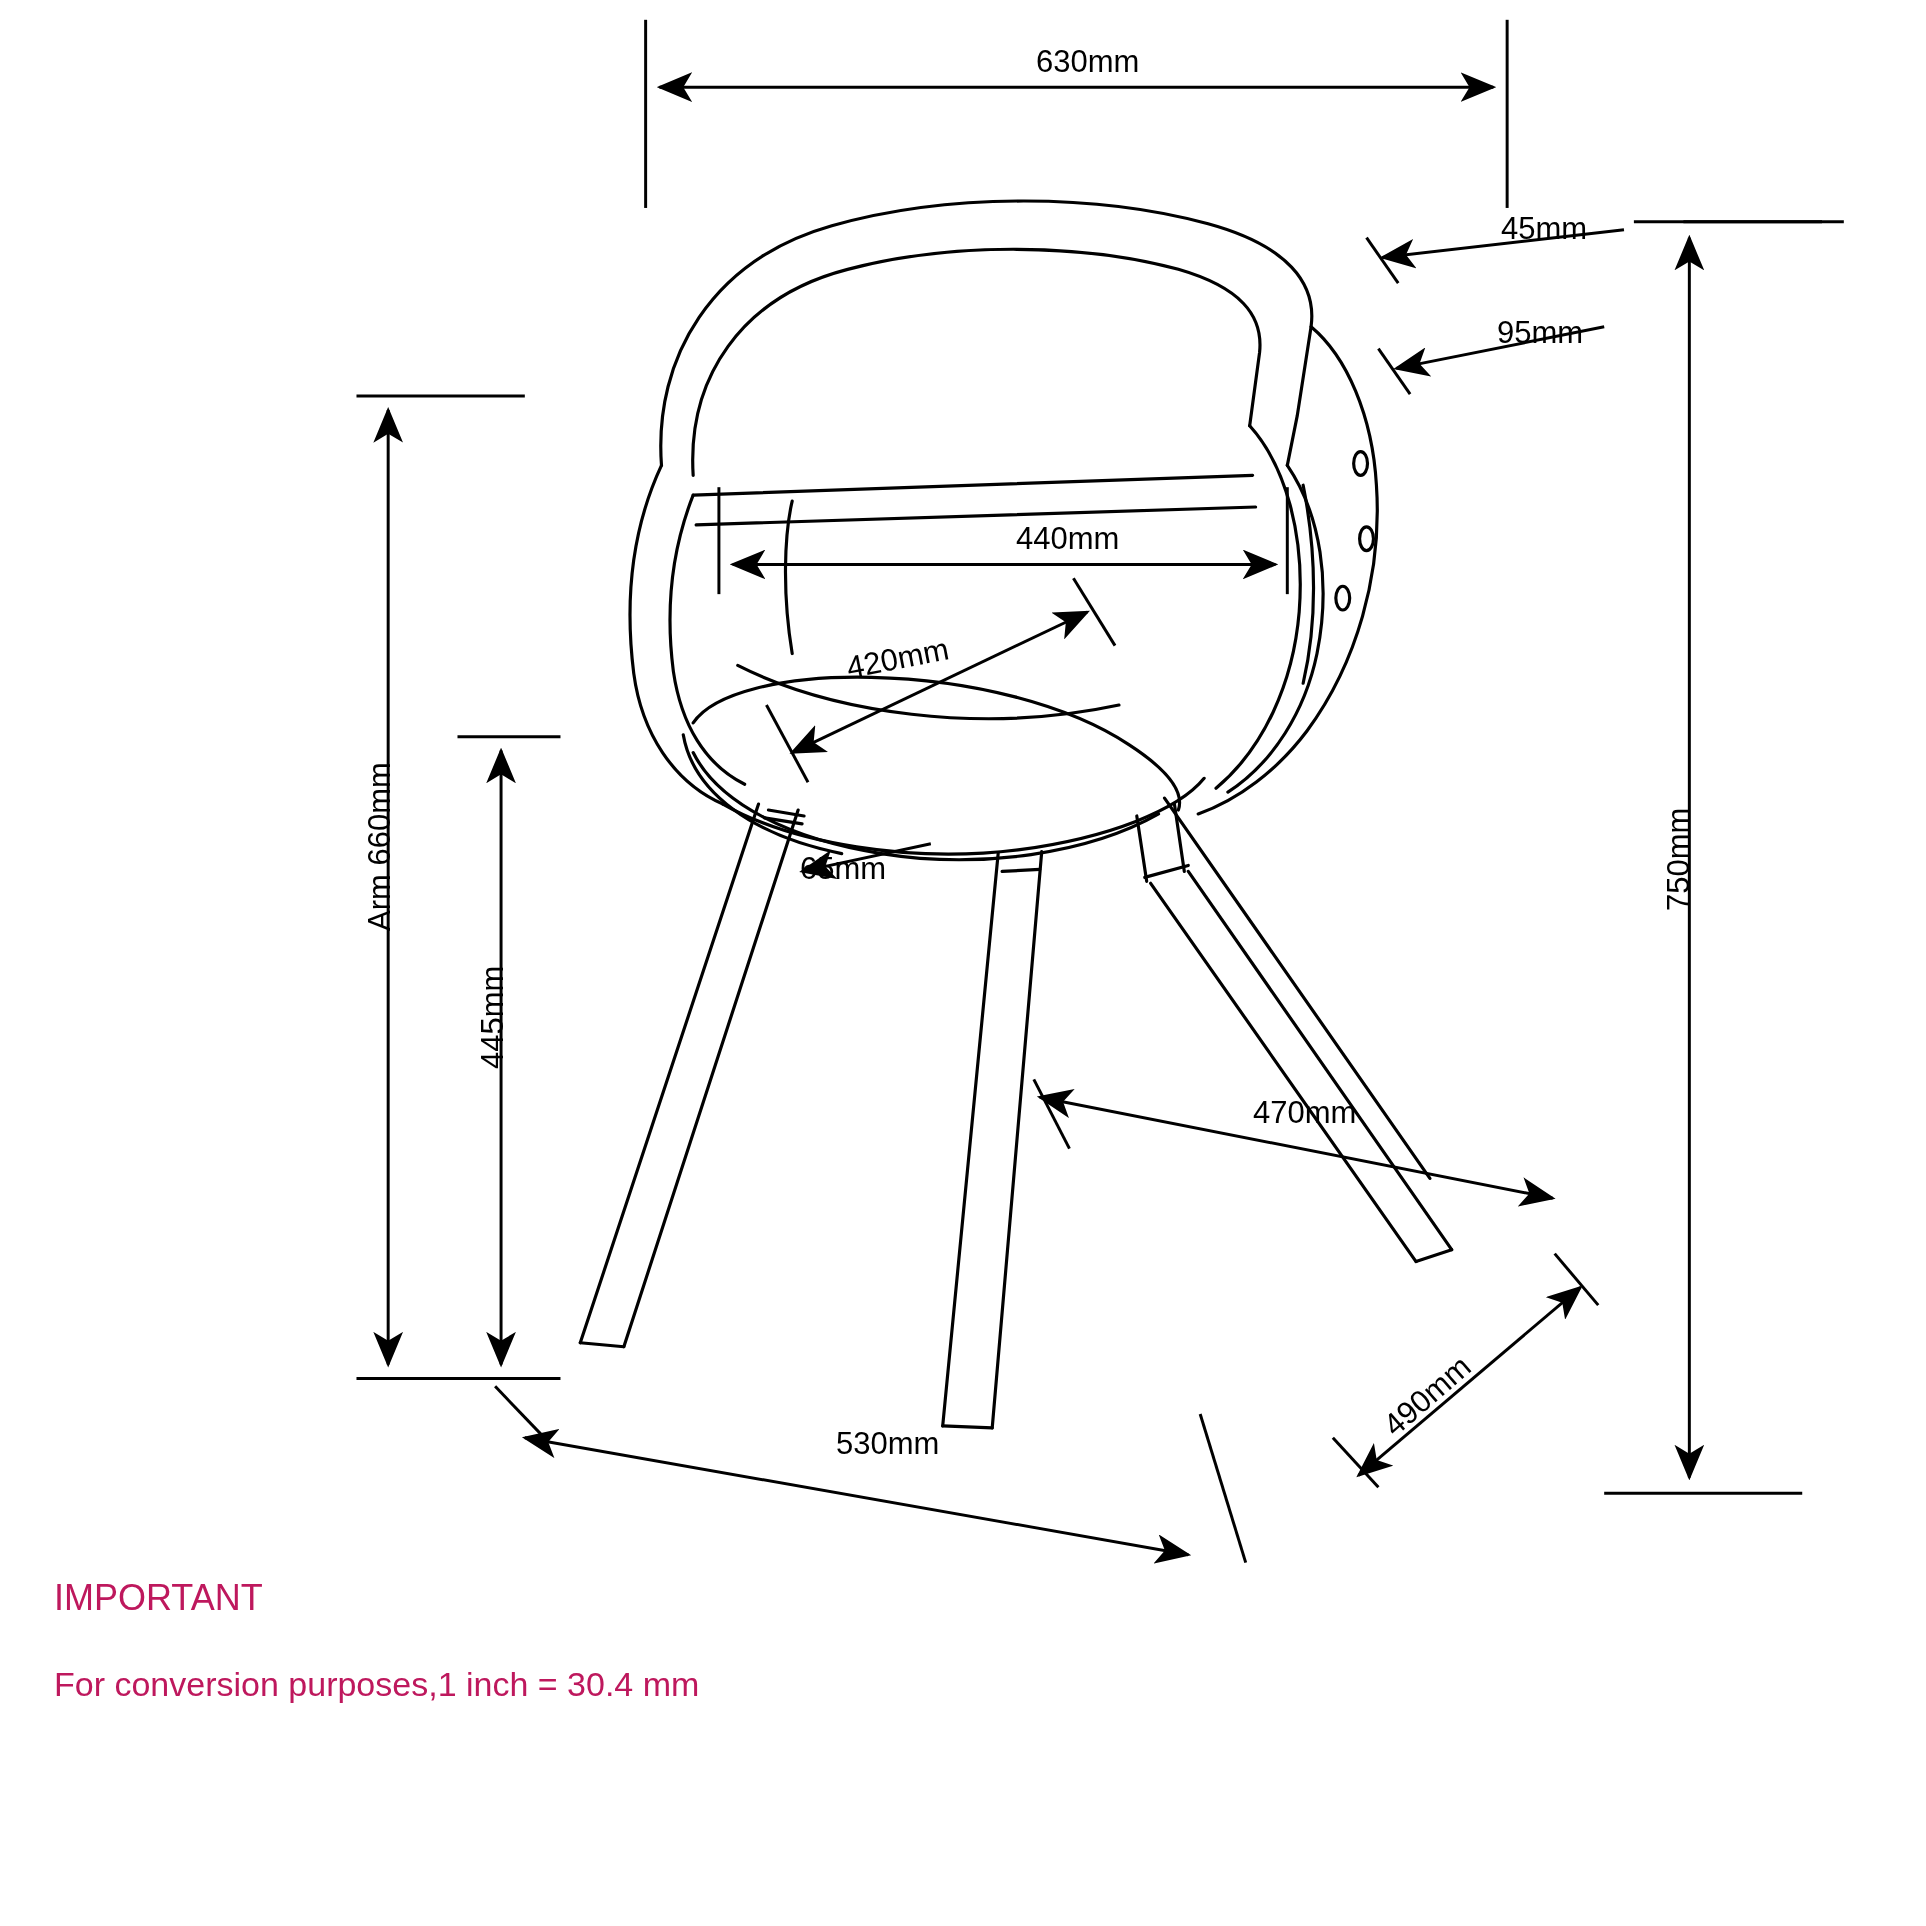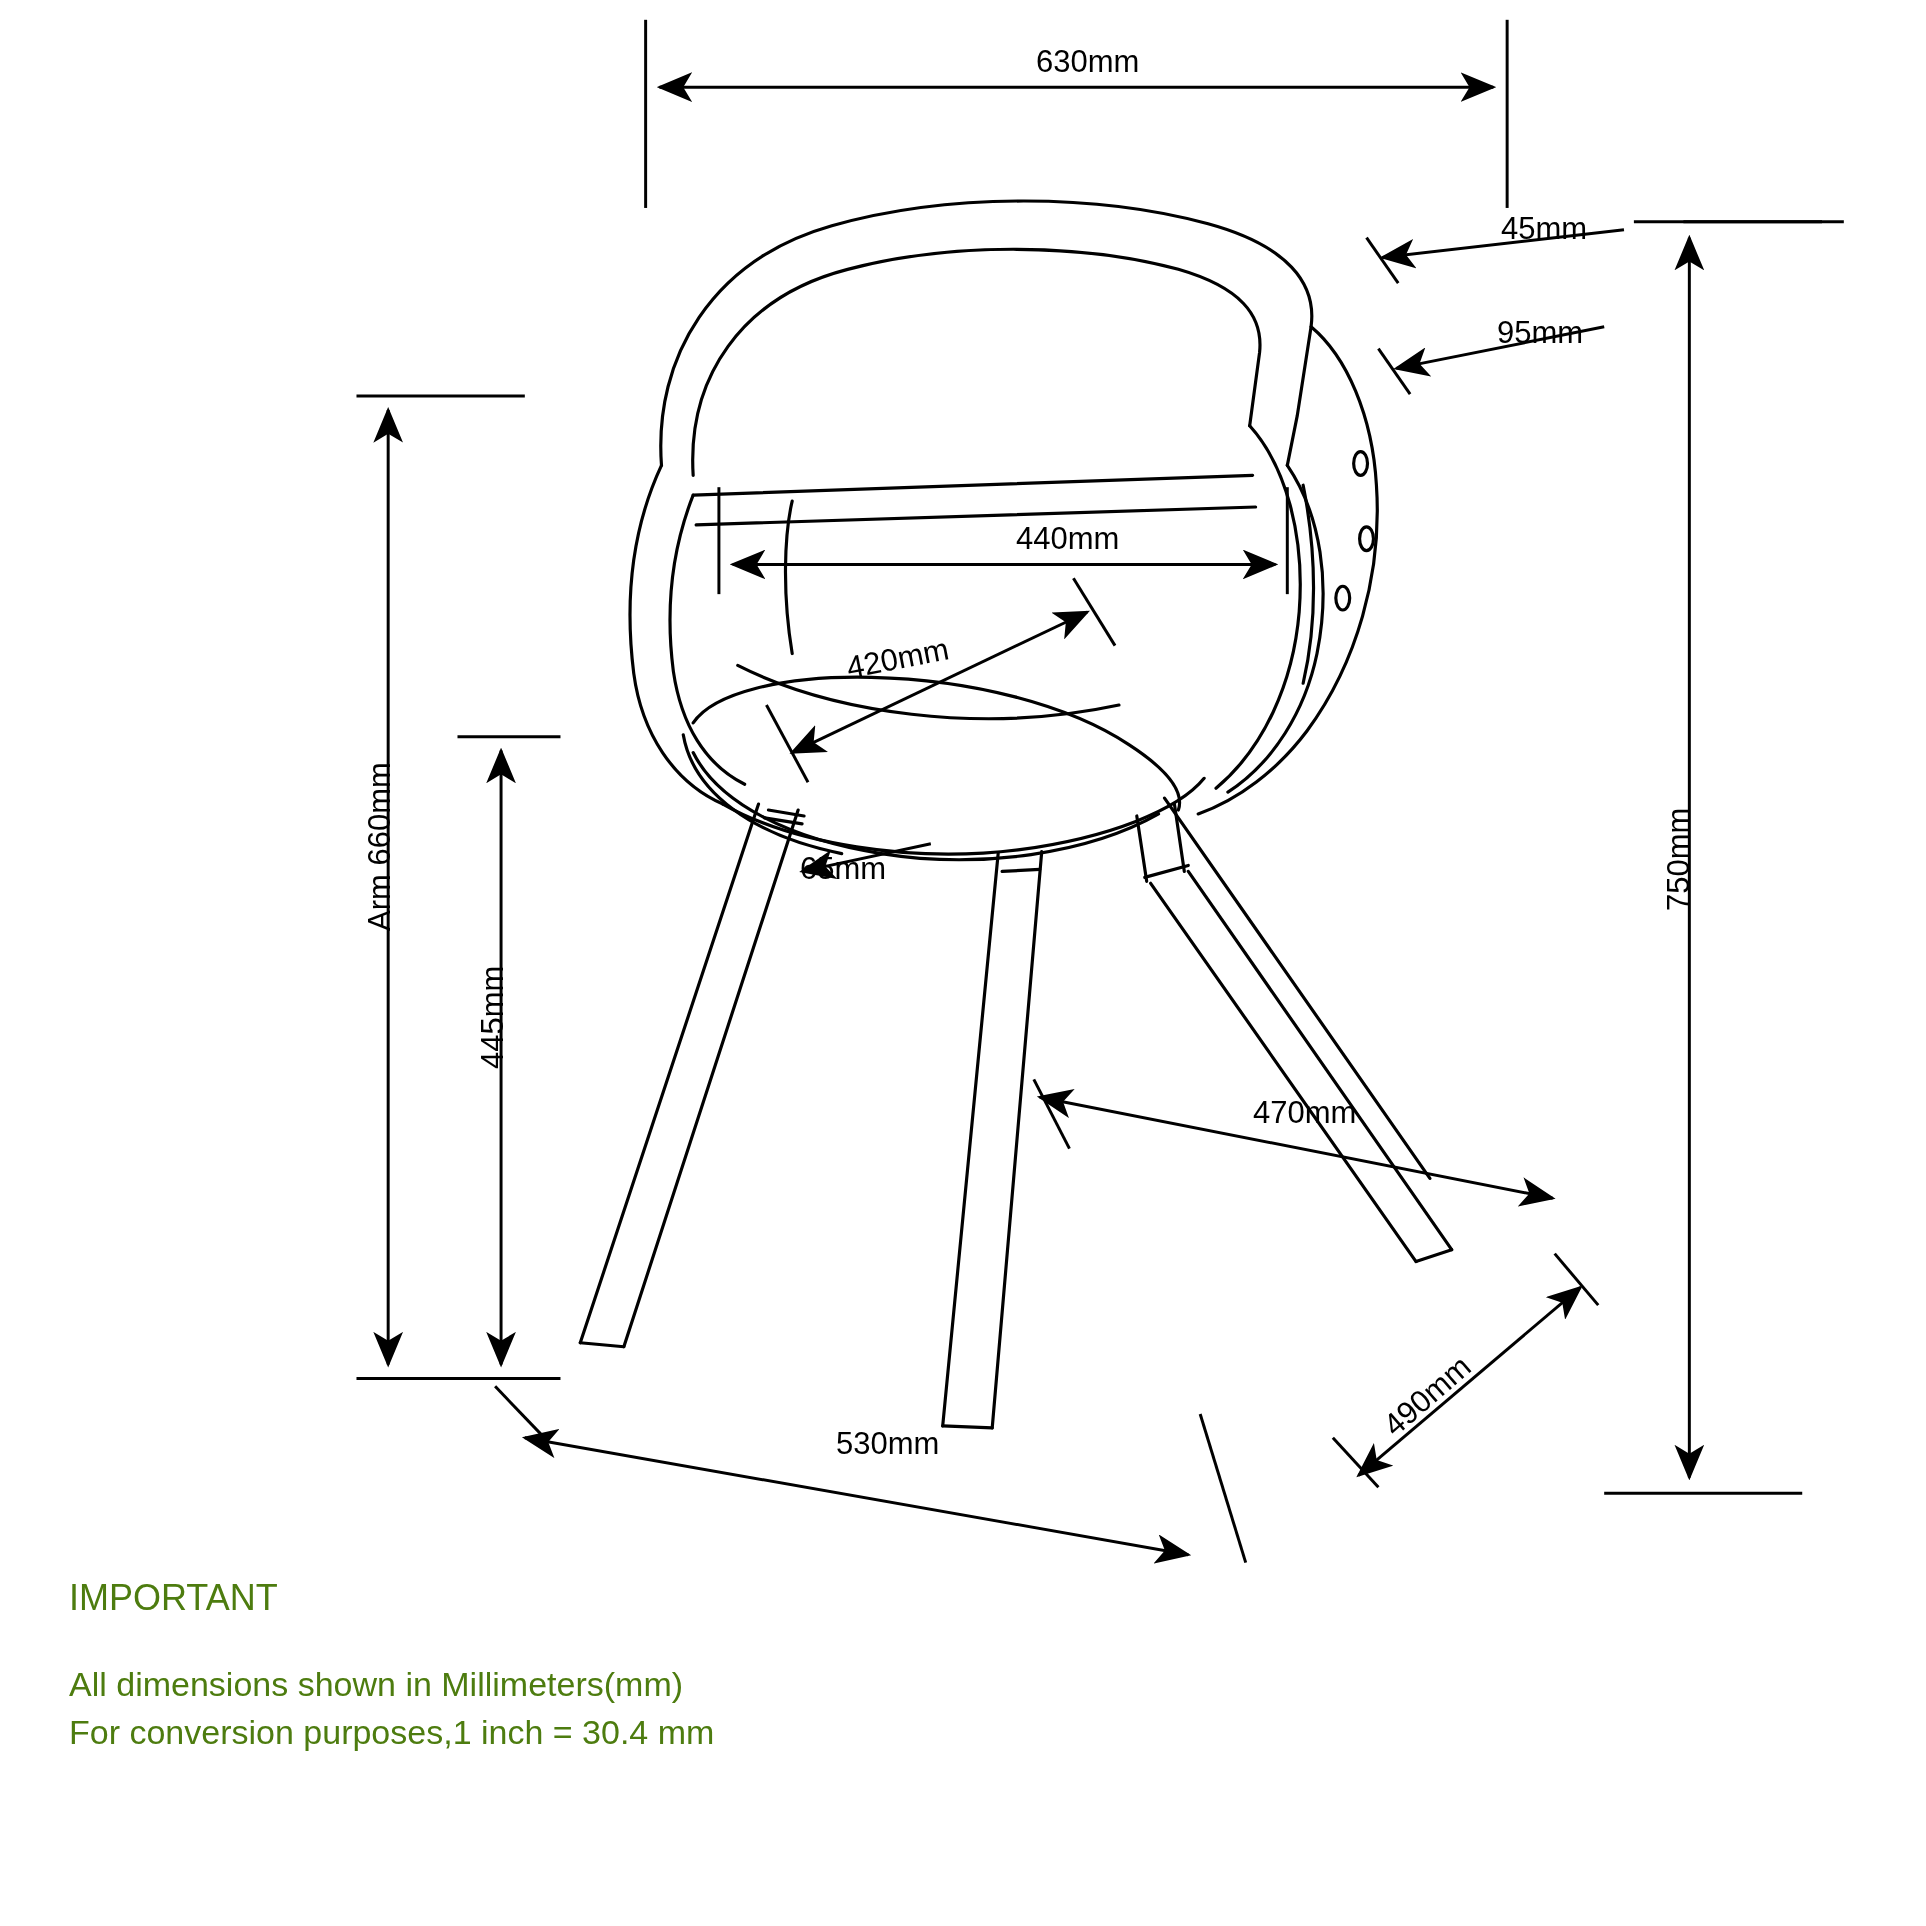--- a/index.html
+++ b/index.html
@@ -33,23 +33,23 @@
     color: #000000;
     white-space: nowrap;
     line-height: 1;
   }
   .dim-label.rot90 {
     transform: rotate(-90deg);
     transform-origin: left top;
   }
   .notes {
     position: absolute;
-    left: 69px;
+    left: 54px;
     top: 1580px;
-    color: #4d7c0f;
+    color: #be185d;
     font-family: "Liberation Sans", sans-serif;
     font-size: 34px;
     line-height: 1.0;
   }
   .notes .title {
     font-size: 36px;
     margin-bottom: 51px;
   }
   .notes .line {
     margin-bottom: 14px;
@@ -189,18 +189,17 @@
   <div class="dim-label" style="left:800px; top:853px;">65mm</div>
   <div class="dim-label rot90" style="left:1663px; top:911px;">750mm</div>
   <div class="dim-label rot90" style="left:364px; top:931px;">Arm 660mm</div>
   <div class="dim-label rot90" style="left:477px; top:1069px;">445mm</div>
   <div class="dim-label" style="left:836px; top:1428px;">530mm</div>
   <div class="dim-label" style="left:1253px; top:1097px;">470mm</div>
   <div class="dim-label" style="left:1378px; top:1418px; transform:rotate(-41deg); transform-origin:left top;">490mm</div>
 
   <div class="notes">
     <div class="title">IMPORTANT</div>
-    <div class="line">All dimensions shown in Millimeters(mm)</div>
     <div class="line">For conversion purposes,1 inch = 30.4 mm</div>
   </div>
 
 </div>
 
 
 </body></html>

